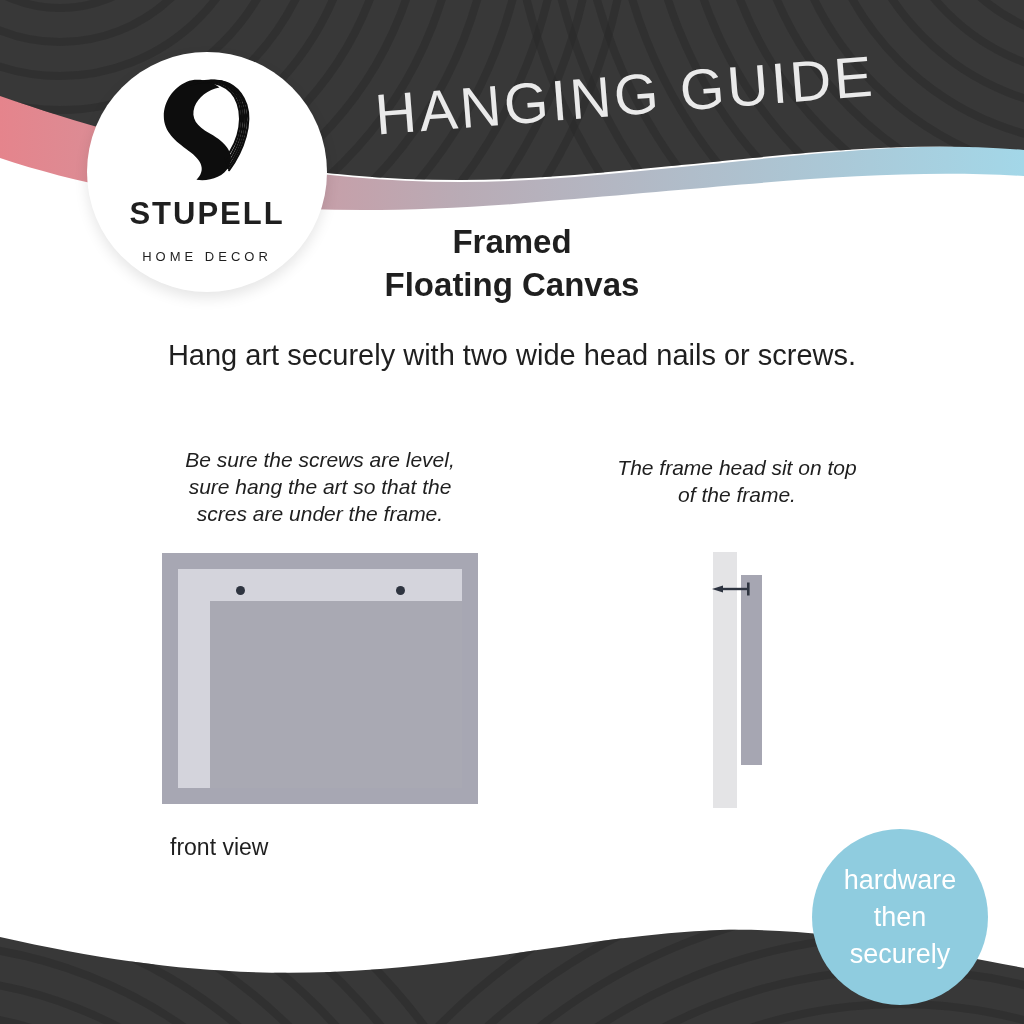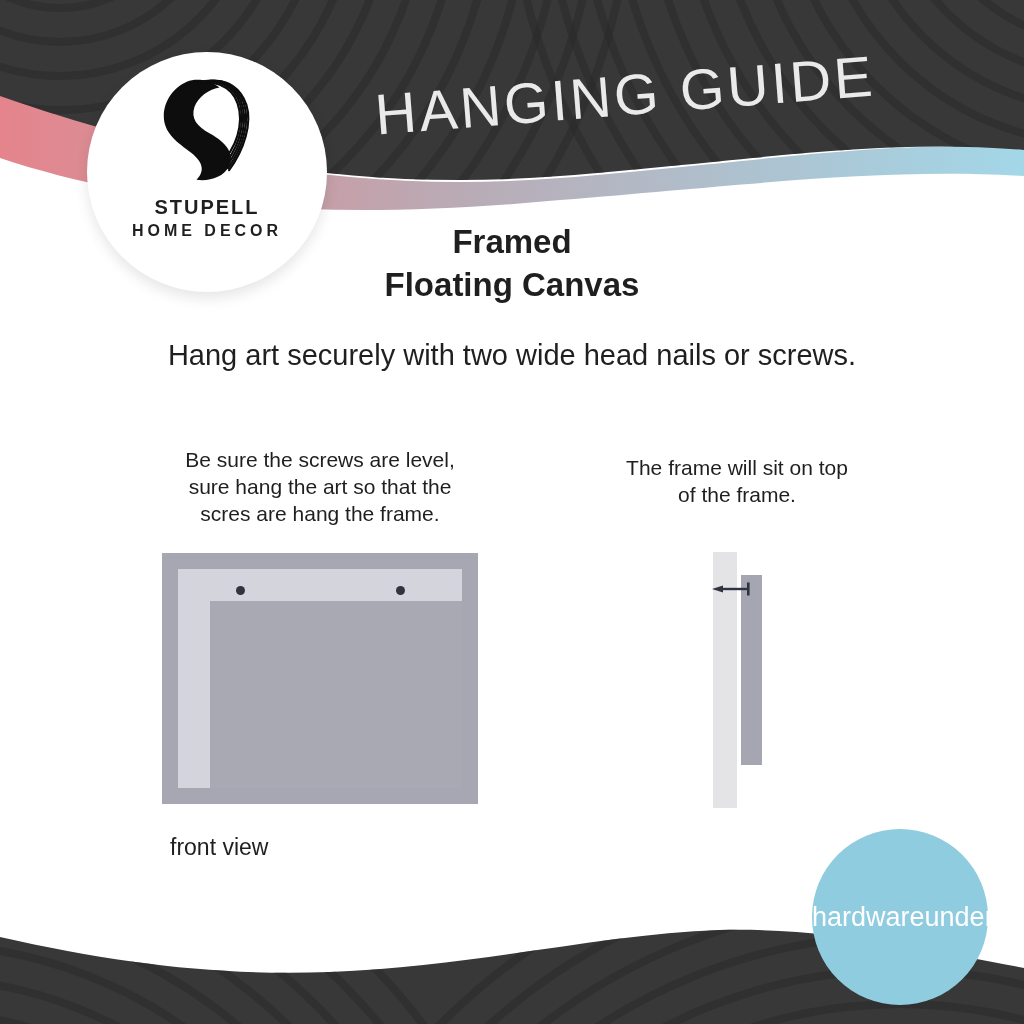--- a/index.html
+++ b/index.html
@@ -17,49 +17,49 @@
     color:#eaeaea;transform:rotate(-4.5deg);transform-origin:center;
     white-space:nowrap;
   }
   
   #logo-circle{
     left:87px;top:52px;width:240px;height:240px;border-radius:50%;
     background:#ffffff;box-shadow:0 6px 14px rgba(0,0,0,0.10);
     display:flex;flex-direction:column;align-items:center;
   }
   #logo-swoosh{margin-top:24px;}
-  #brand-name{font-size:20px;font-weight:600;letter-spacing:2px;margin-top:0px;}
-  #brand-tagline{font-size:16px;font-weight:700;letter-spacing:4px;margin-top:3px;}
+  #brand-name{font-size:31px;font-weight:600;letter-spacing:2px;margin-top:0px;}
+  #brand-tagline{font-size:13px;font-weight:400;letter-spacing:4px;margin-top:17px;}
   
   #product-title{left:262px;top:220px;width:500px;text-align:center;}
   #product-title div{font-size:33px;line-height:43px;font-weight:700;}
   #intro-line{left:0;top:339px;width:1024px;text-align:center;font-size:29px;font-weight:500;}
   
-  .note{font-size:21px;line-height:27px;font-weight:500;text-align:center;}
+  .note{font-size:21px;line-height:27px;font-weight:500;text-align:center;font-style:italic;}
   #front-note{left:140px;top:446px;width:360px;}
   #side-note{left:557px;top:454px;width:360px;}
   .view-label{font-size:23px;font-weight:500;}
   #front-label{left:170px;top:834px;width:300px;}
   #side-label{left:589px;top:842px;width:300px;}
   
   #front-frame{left:162px;top:553px;width:316px;height:251px;background:#a7a7b3;}
   #front-mat{left:16px;top:16px;width:284px;height:219px;background:#d4d4dc;}
   #front-canvas{left:32px;top:32px;width:252px;height:187px;background:#a9a9b3;}
   .screw-dot{width:9px;height:9px;border-radius:50%;background:#2e3440;}
   #screw-left{left:74px;top:33px;}
   #screw-right{left:234px;top:33px;}
   
   #wall-bar{left:713px;top:552px;width:24px;height:256px;background:#e4e4e6;}
   #frame-bar{left:741px;top:575px;width:21px;height:190px;background:#a6a6b2;}
   #nail{left:712px;top:580px;}
   
   #badge{
     left:812px;top:829px;width:176px;height:176px;border-radius:50%;
-    background:#8fccdf;display:flex;align-items:center;
-    justify-content:space-between;color:#ffffff;font-size:27px;line-height:37px;font-weight:500;
+    background:#8fccdf;display:flex;flex-direction:column;align-items:center;
+    justify-content:center;color:#ffffff;font-size:27px;line-height:37px;font-weight:500;
     text-align:center;
   }
   
   #bottom-banner{left:0;top:884px;width:1024px;height:140px;}
 </style>
 </head>
 <body>
 
 <div id="stage">
 
@@ -136,25 +136,25 @@
   <div id="product-title" class="abs">
     <div>Framed</div>
     <div>Floating Canvas</div>
   </div>
 
   <div id="intro-line" class="abs">Hang art securely with two wide head nails or screws.</div>
 
   <div id="front-note" class="abs note">
     <div>Be sure the screws are level,</div>
     <div>sure hang the art so that the</div>
-    <div>scres are hang the frame.</div>
+    <div>scres are under the frame.</div>
   </div>
 
   <div id="side-note" class="abs note">
-    <div>The frame will sit on top</div>
+    <div>The frame head sit on top</div>
     <div>of the frame.</div>
   </div>
 
   <div id="front-frame" class="abs">
     <div id="front-mat" class="abs">
       <div id="front-canvas" class="abs"></div>
     </div>
     <div id="screw-left" class="abs screw-dot"></div>
     <div id="screw-right" class="abs screw-dot"></div>
   </div>
@@ -210,17 +210,17 @@
           <circle cx="900" cy="600" r="548"></circle>
           <circle cx="900" cy="600" r="582"></circle>
           <circle cx="900" cy="600" r="616"></circle>
           <circle cx="900" cy="600" r="650"></circle>
         </g>
     </g>
   </svg>
 
   <div id="badge" class="abs">
     <div>hardware</div>
-    <div>under</div>
+    <div>then</div>
     <div>securely</div>
   </div>
 
 </div>
 
 </body></html>

